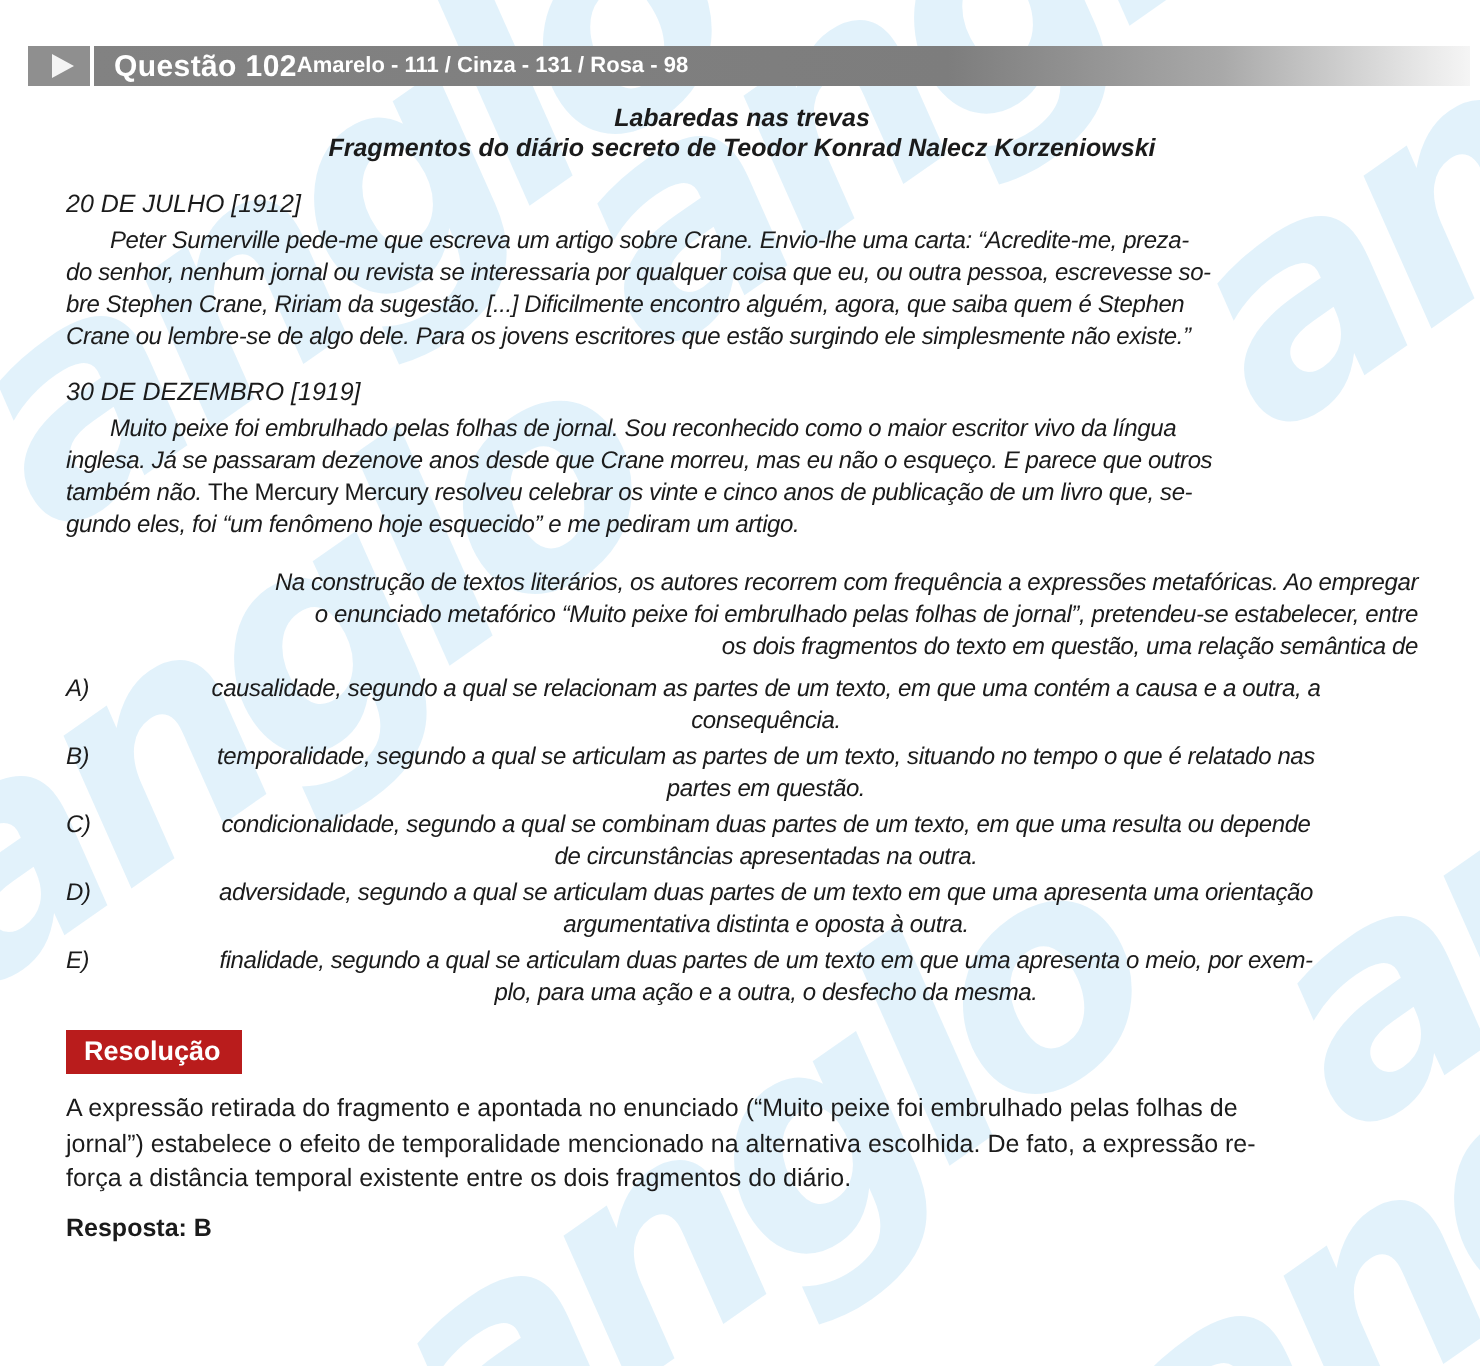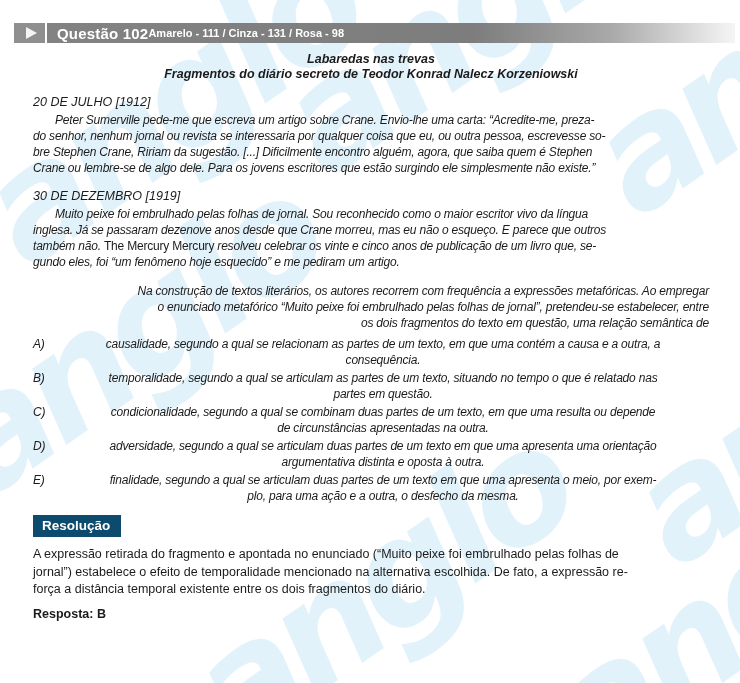--- a/index.html
+++ b/index.html
@@ -114,21 +114,21 @@
     font-size: 12px;
     line-height: 15.5px;
     letter-spacing: -0.2px;
     white-space: pre-line;
     text-align: center;
   }
   
   .res-badge {
     display: inline-block;
     margin-top: 8px;
-    background: #0c4a6e;
+    background: #b91c1c;
     color: #ffffff;
     font-weight: bold;
     font-size: 13.5px;
     padding: 3px 11px 4px 9px;
   }
   .res-para {
     margin-top: 9px;
     font-size: 12.5px;
     line-height: 17.5px;
     white-space: pre-line;

